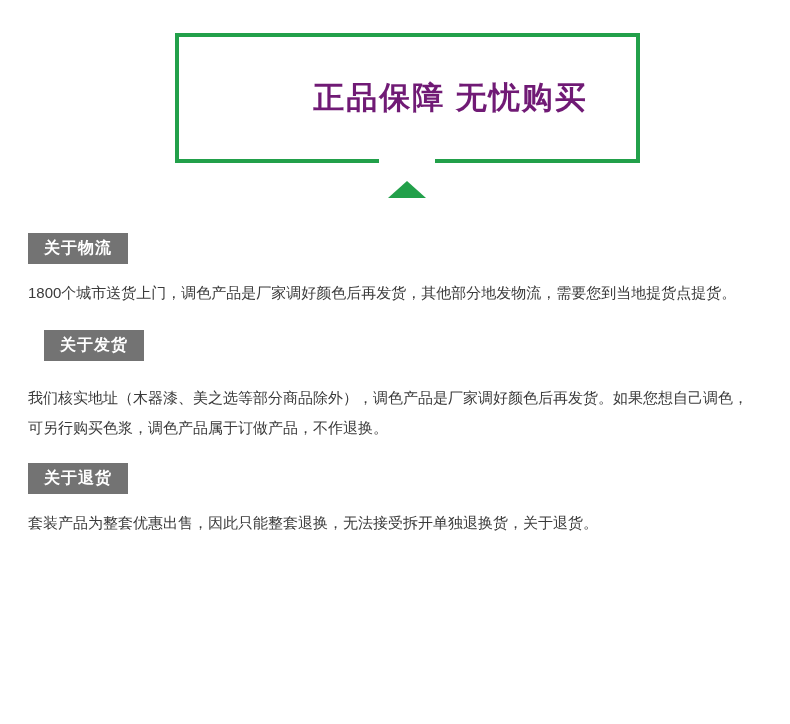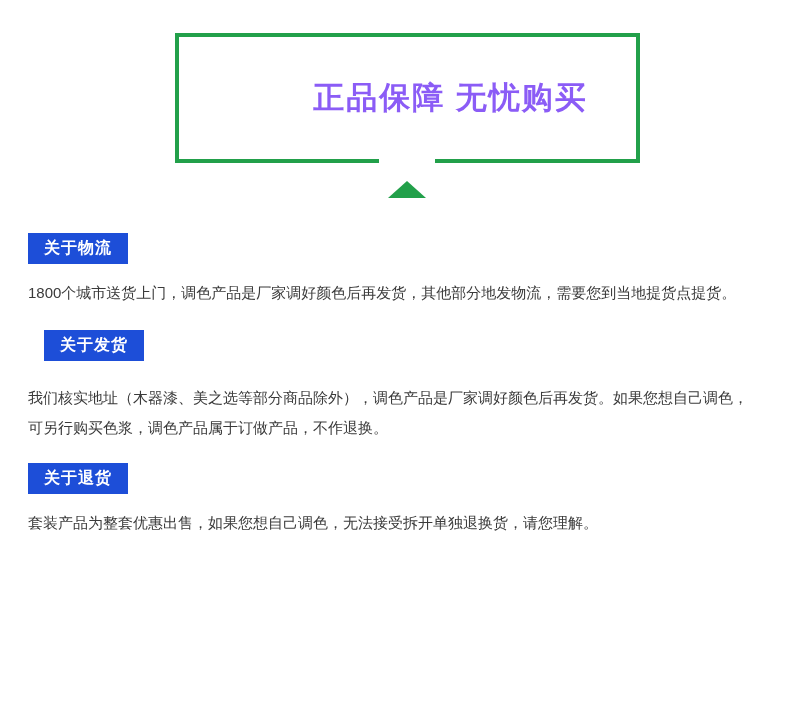--- a/index.html
+++ b/index.html
@@ -43,21 +43,21 @@
     position: absolute;
     left: 175px;
     top: 0;
     width: 551px;
     height: 130px;
     display: flex;
     align-items: center;
     justify-content: center;
     font-size: 31px;
     font-weight: bold;
-    color: #8b5cf6;
+    color: #701a75;
     letter-spacing: 2px;
     white-space: nowrap;
   }
   
   .banner-notch {
     position: absolute;
     left: 379px;
     top: 122px;
     width: 56px;
     height: 14px;
@@ -79,21 +79,21 @@
     position: absolute;
     left: 0;
     top: 200px;
     width: 790px;
   }
   .section {
     margin-bottom: 20px;
   }
   .tag {
     display: inline-block;
-    background: #1d4ed8;
+    background: #737373;
     color: #ffffff;
     font-size: 16px;
     font-weight: bold;
     padding: 7px 16px 8px 16px;
     margin-left: 28px;
     letter-spacing: 1px;
     line-height: 1;
   }
   .body-text {
     margin: 14px 28px 0 28px;
@@ -129,17 +129,17 @@
     <div class="section sec-shipping">
       <div class="tag">关于发货</div>
     </div>
 
     <div class="section sec-tinting">
       <div class="body-text">我们核实地址（木器漆、美之选等部分商品除外），调色产品是厂家调好颜色后再发货。如果您想自己调色，可另行购买色浆，调色产品属于订做产品，不作退换。</div>
     </div>
 
     <div class="section sec-returns">
       <div class="tag">关于退货</div>
-      <div class="body-text">套装产品为整套优惠出售，如果您想自己调色，无法接受拆开单独退换货，请您理解。</div>
+      <div class="body-text">套装产品为整套优惠出售，因此只能整套退换，无法接受拆开单独退换货，关于退货。</div>
     </div>
 
   </div>
 </div>
 
 </body></html>

